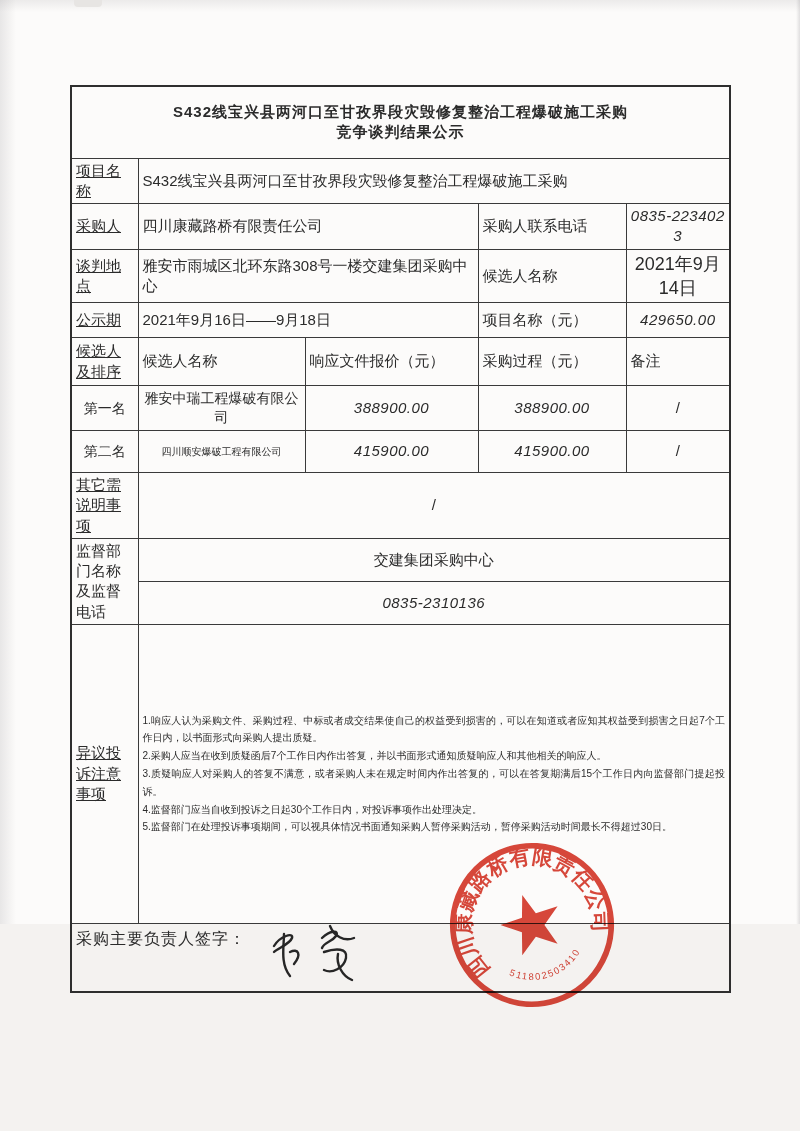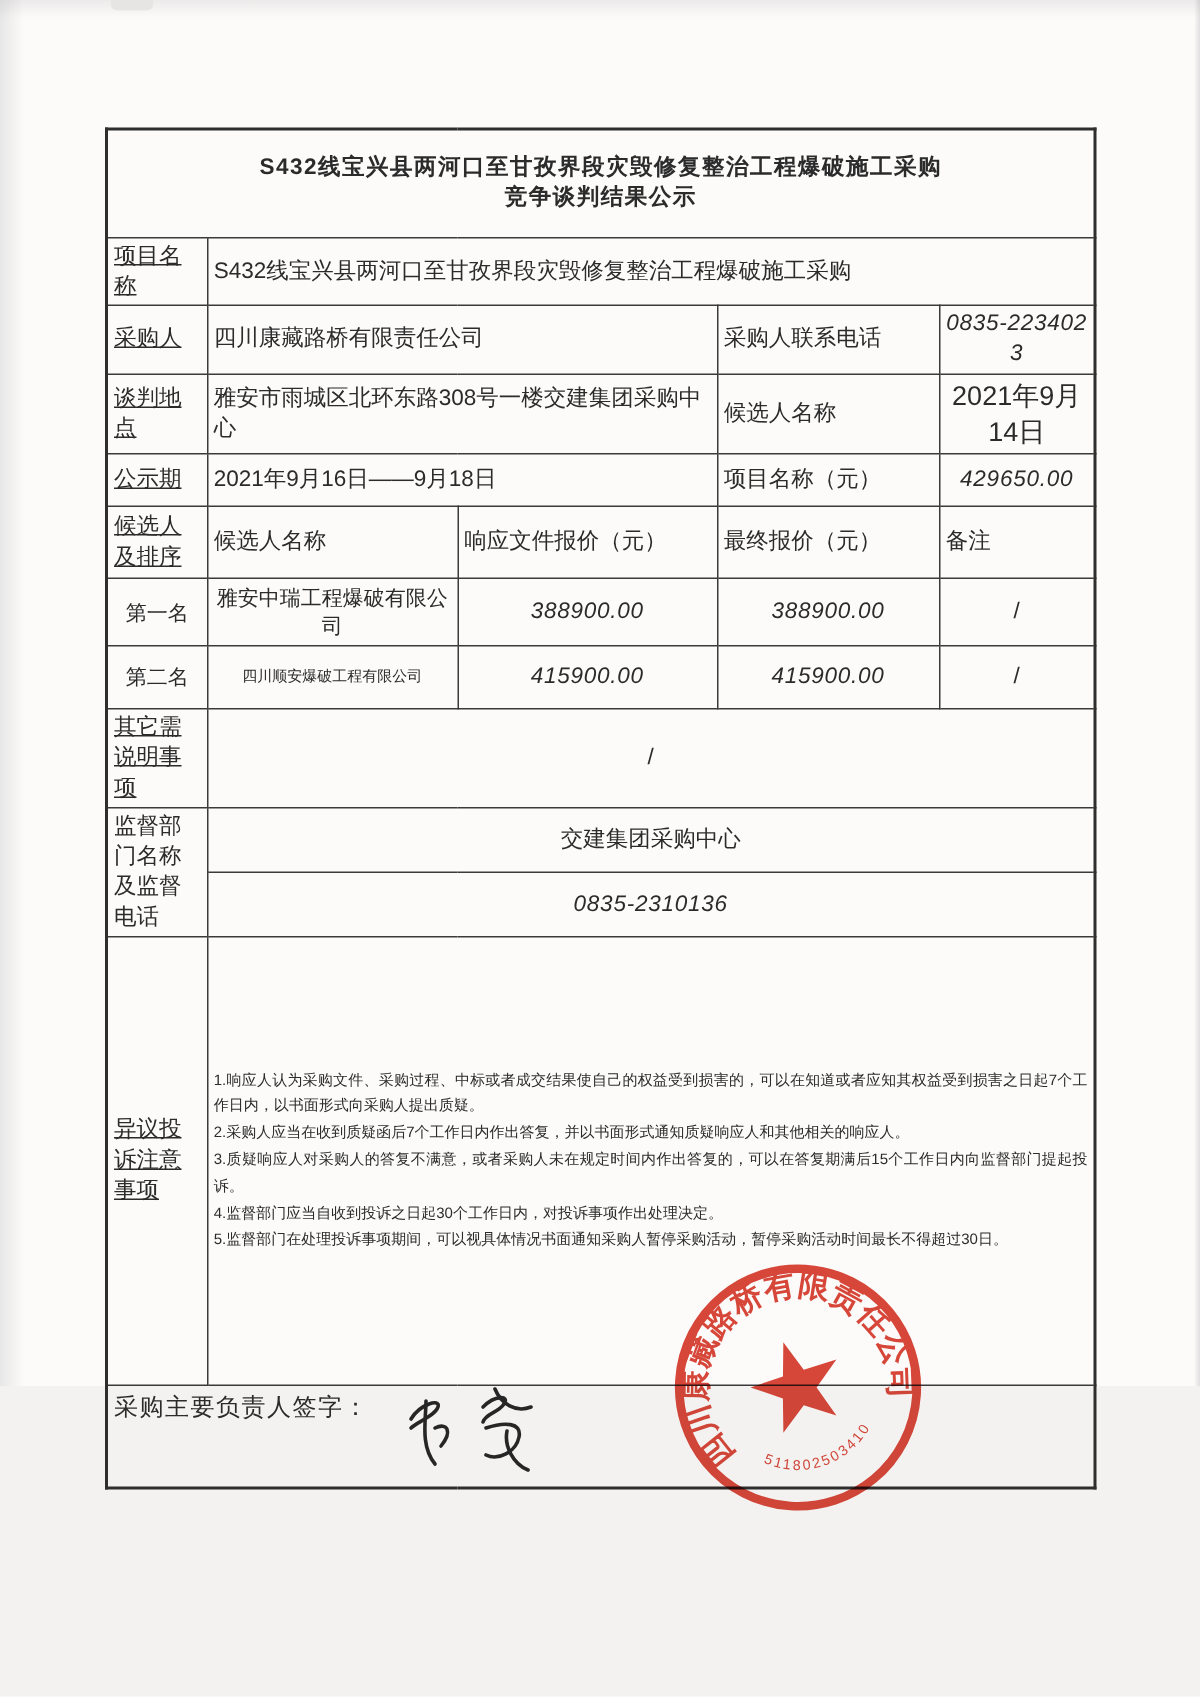--- a/index.html
+++ b/index.html
@@ -117,21 +117,21 @@
       <td class="lbl">公示期</td>
       <td colspan="2" class="val-l">2021年9月16日——9月18日</td>
       <td class="lbl-c">项目名称（元）</td>
       <td class="val-c num">429650.00</td>
     </tr>
 
     <tr style="height:48px">
       <td class="lbl">候选人及排序</td>
       <td class="lbl-c">候选人名称</td>
       <td class="lbl-c">响应文件报价（元）</td>
-      <td class="lbl-c">最终报价（元）</td>
+      <td class="lbl-c">采购过程（元）</td>
       <td class="lbl-c">备注</td>
     </tr>
 
     <tr style="height:45px">
       <td class="val-c" style="font-size:14px">第一名</td>
       <td class="val-c" style="font-size:14px">雅安中瑞工程爆破有限公司</td>
       <td class="val-c num">388900.00</td>
       <td class="val-c num">388900.00</td>
       <td class="val-c slash">/</td>
     </tr>

